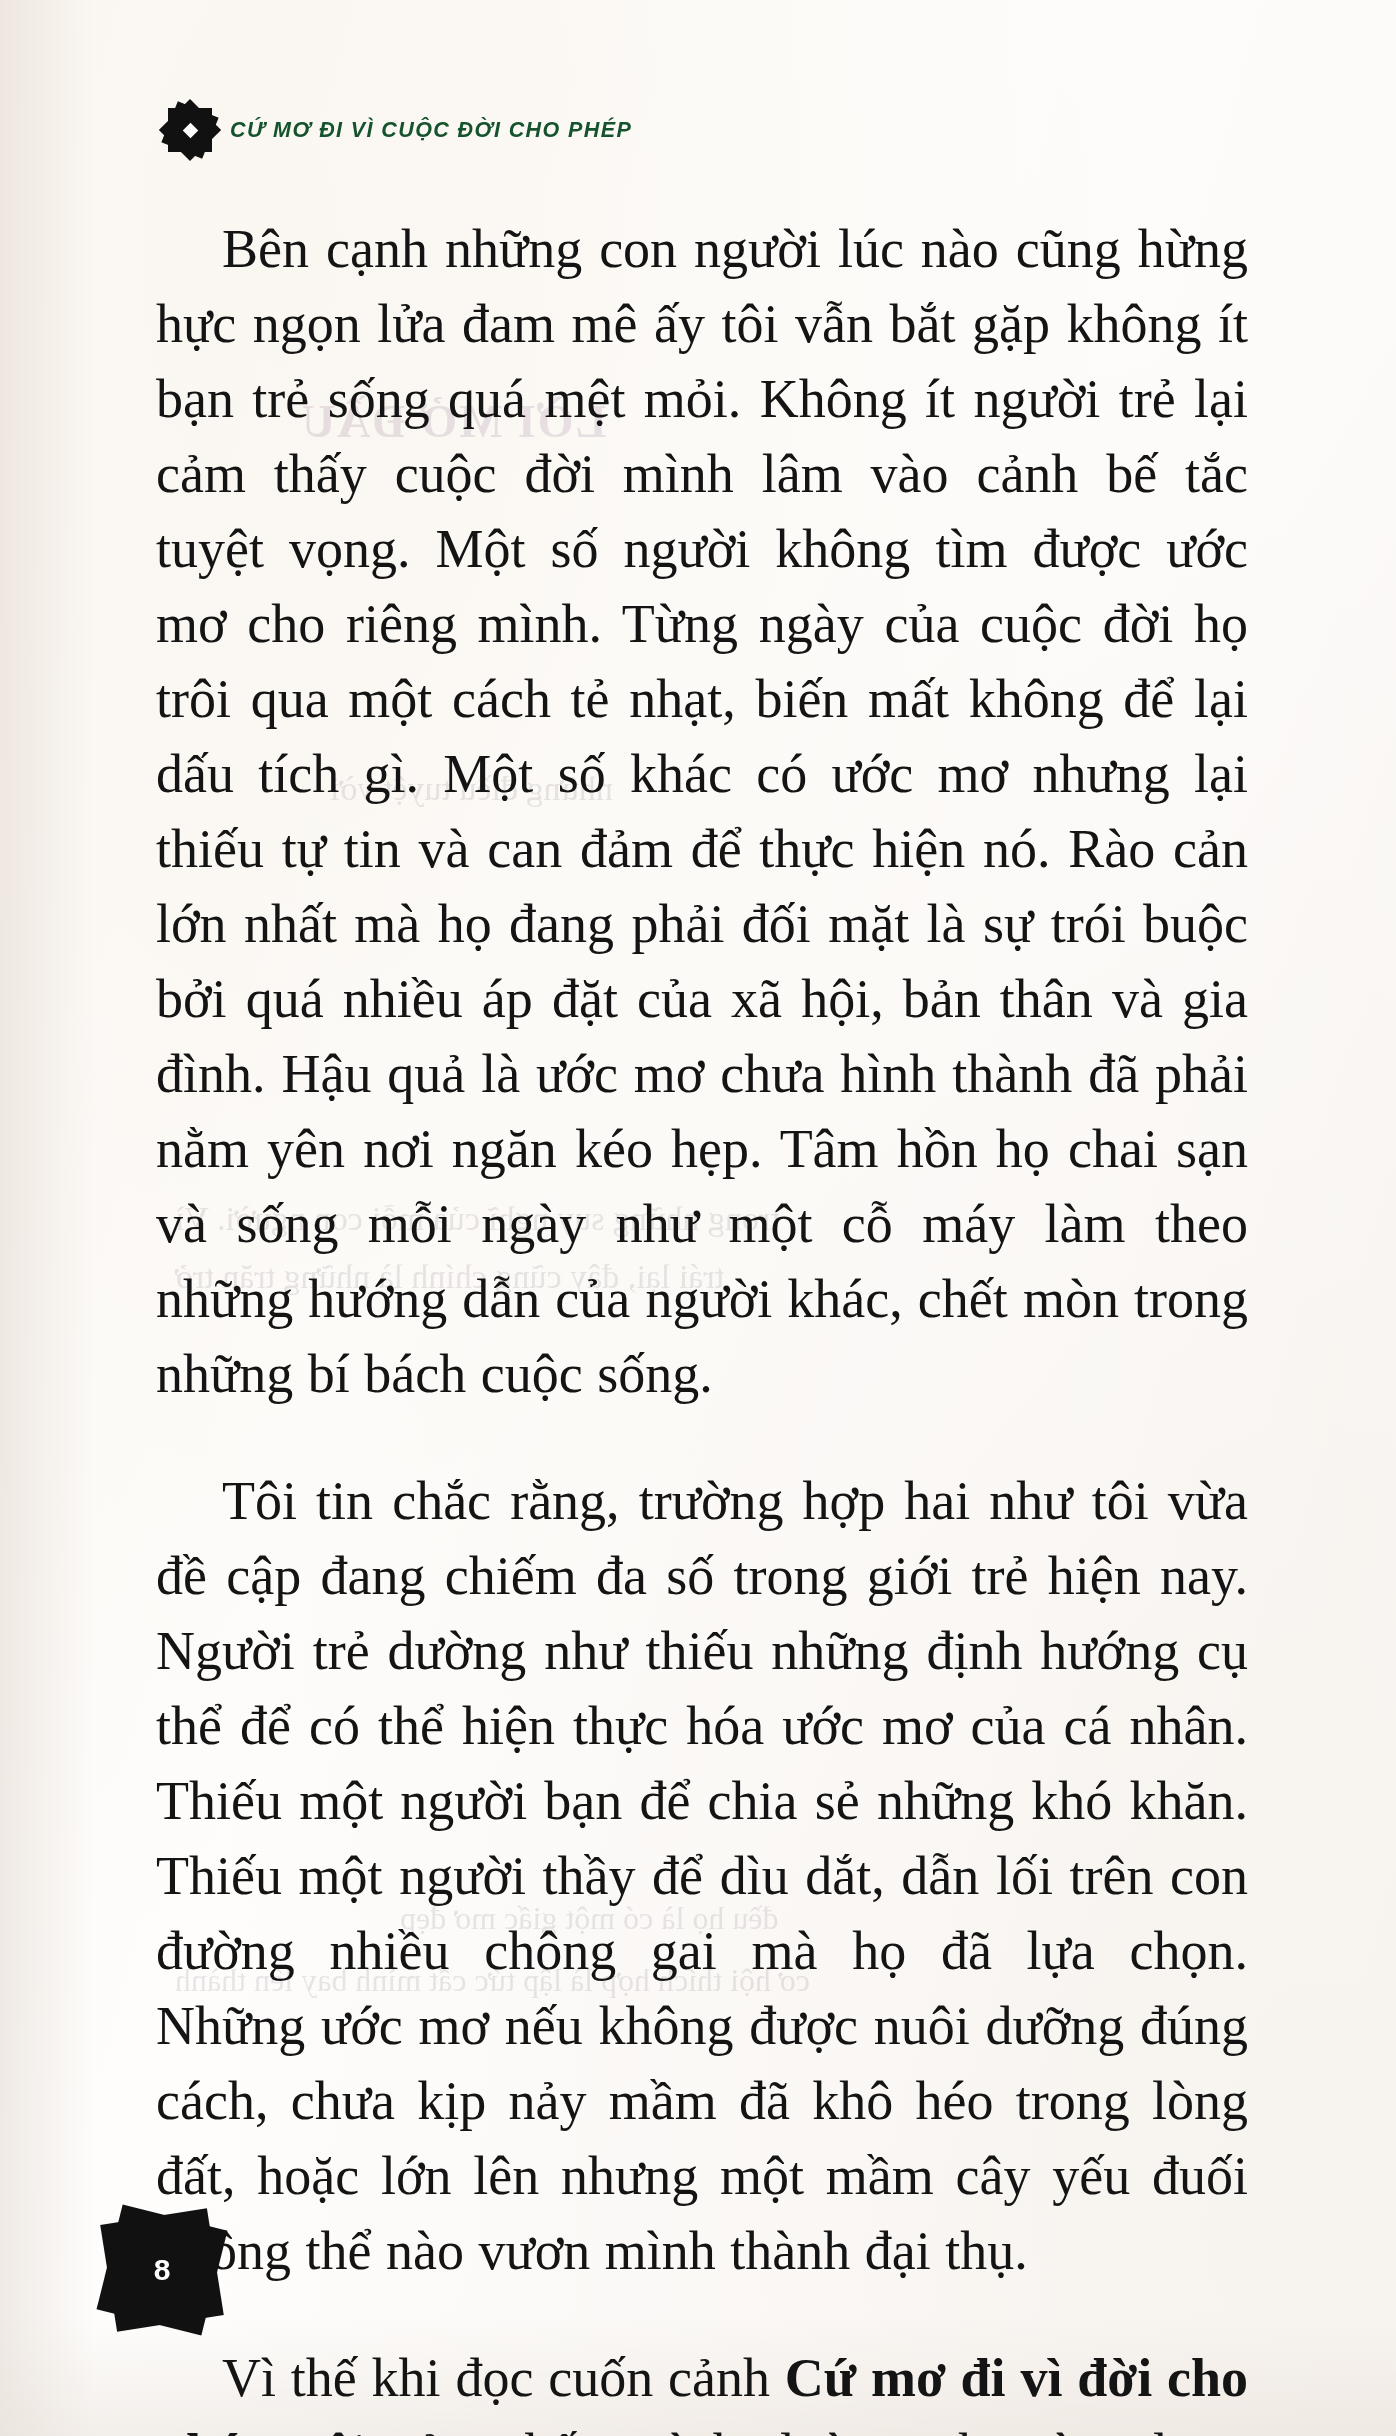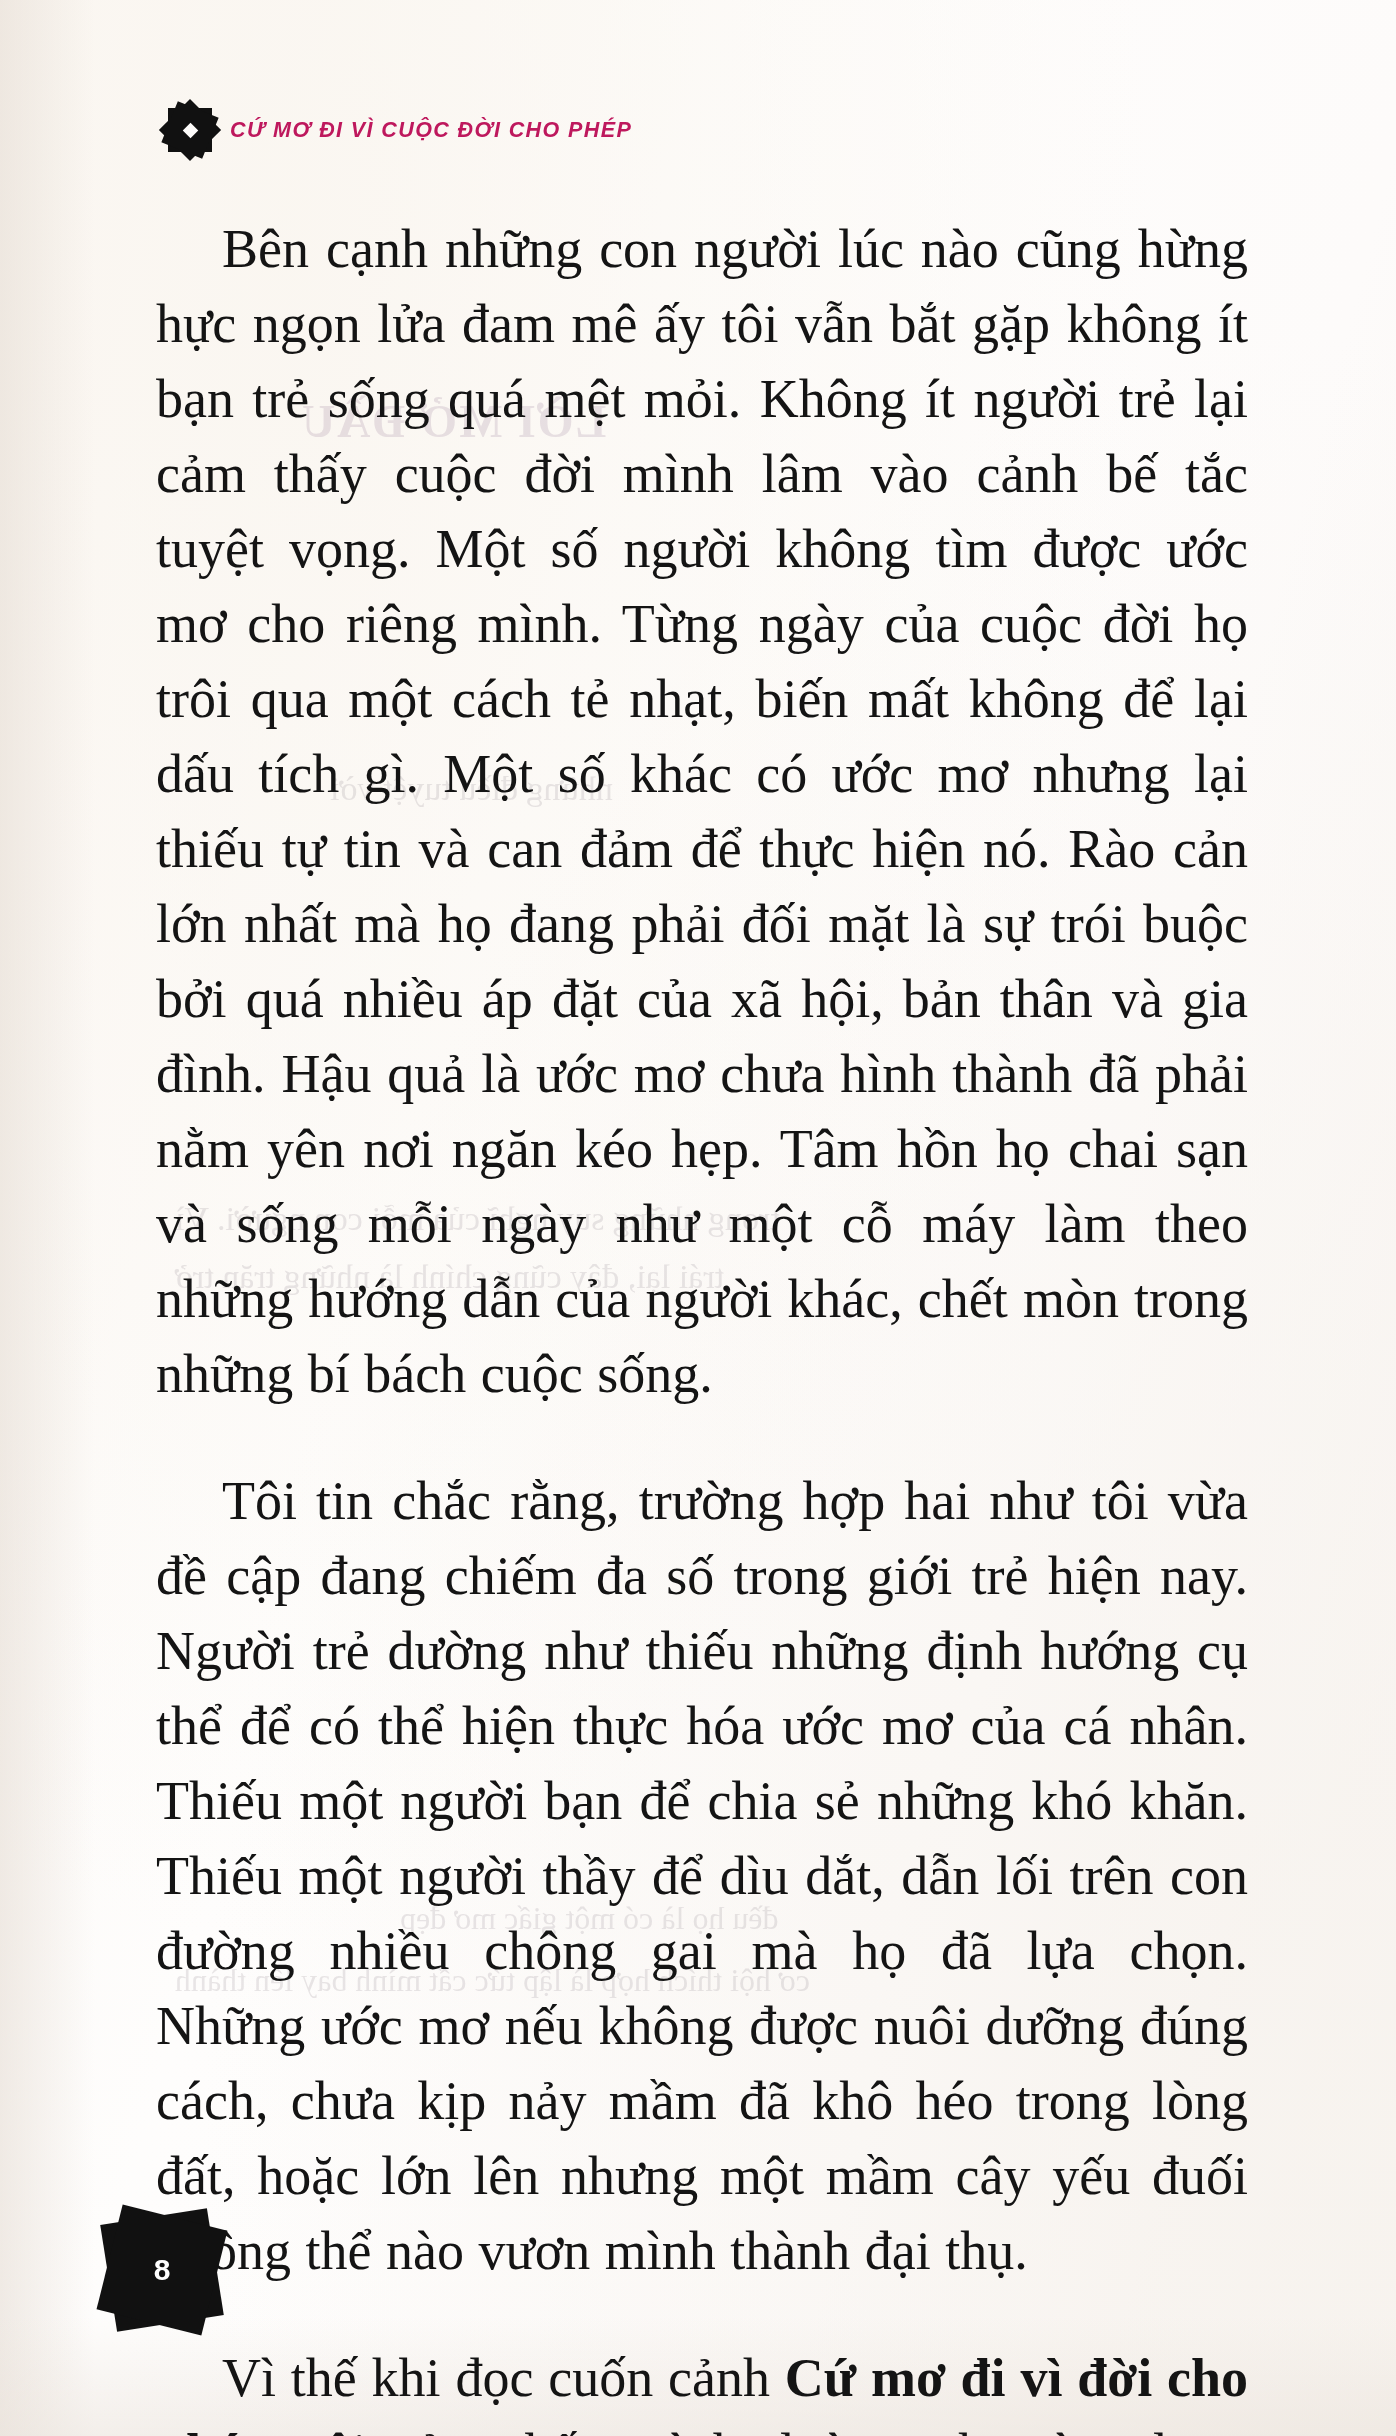--- a/index.html
+++ b/index.html
@@ -72,21 +72,21 @@
     margin: -5.5px 0 0 -5.5px;
     background: #fdfcfb;
     transform: rotate(45deg);
   }
   .head-title {
     font-family: "Liberation Sans", sans-serif;
     font-weight: bold;
     font-style: italic;
     font-size: 21.5px;
     letter-spacing: 1.4px;
-    color: #be185d;
+    color: #14532d;
     white-space: nowrap;
   }
 
   
   .body-col {
     position: absolute;
     top: 212px;
     left: 148px;
     width: 1100px;
   }

